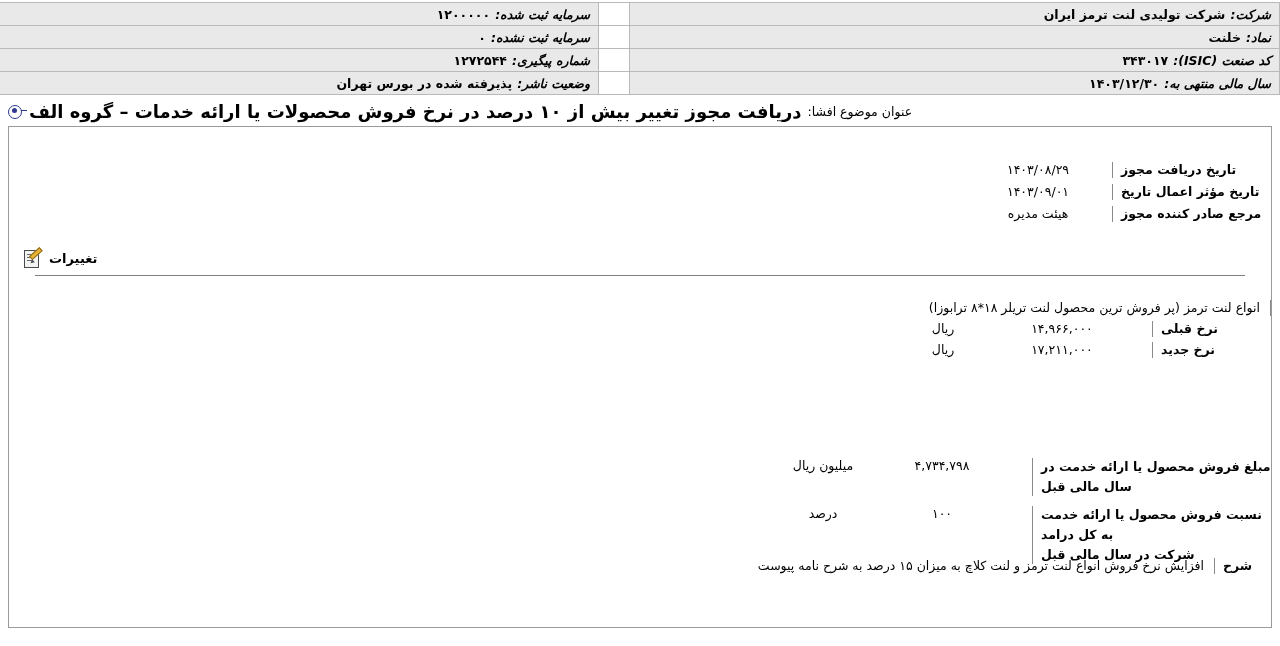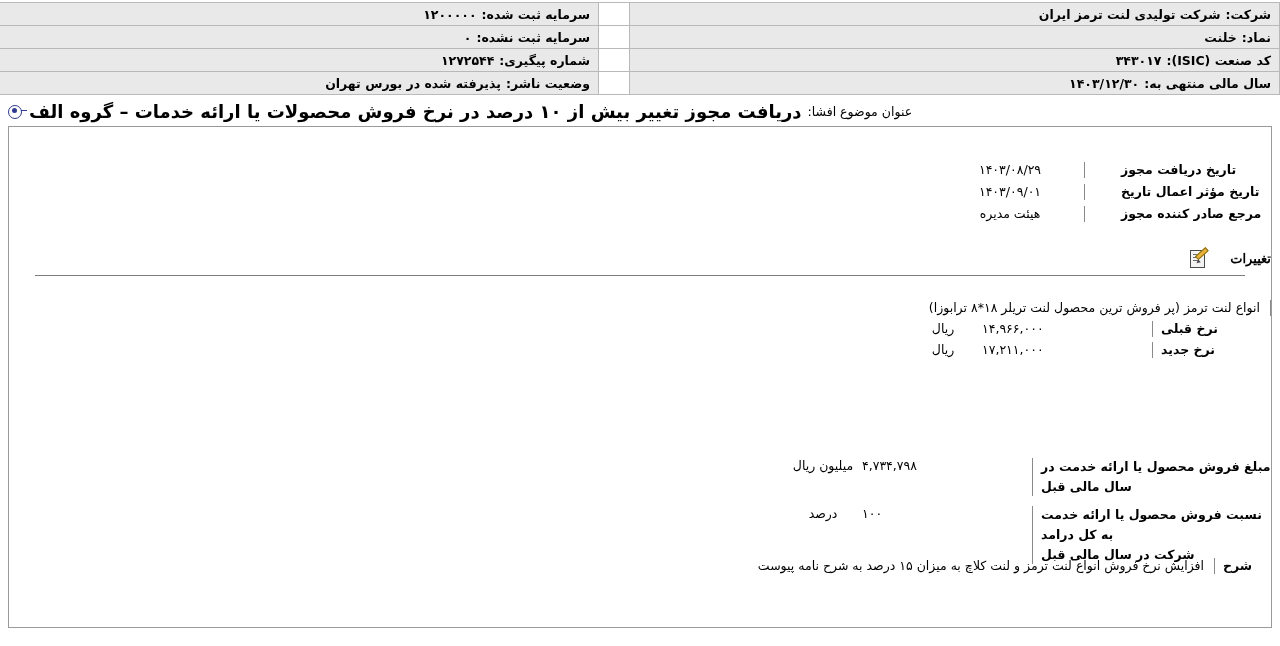--- a/index.html
+++ b/index.html
@@ -34,21 +34,21 @@
   .hdr-cell {
     background: #e9e9e9;
   }
   .hdr-pair {
     display: flex;
     flex-direction: row;
     gap: 5px;
     align-items: center;
     justify-content: flex-start;
   }
-  .hdr-pair .lbl { font-weight: bold; }
+  .hdr-pair .lbl { font-weight: bold; font-style: italic; }
   .hdr-pair .val { font-weight: bold; }
   .blank-col { background: #ffffff; border: 1px solid #b9b9b9; }
 
   
   .subject-row {
     width: 1266px;
     margin: 6px auto 4px auto;
     display: flex;
     flex-direction: row;
     align-items: center;
@@ -120,41 +120,40 @@
   }
 
   
   .perm-block {
     position: absolute;
     top: 34px;
     right: 0;
     width: 1100px;
   }
   .perm-block .kv-row { margin-bottom: 4px; }
-  .perm-block .kv-label { width: 150px; margin-left: 28px; }
+  .perm-block .kv-label { width: 150px; }
   .perm-block .kv-value { min-width: 120px; text-align: center; padding-right: 14px;}
 
   
   .section {
     position: absolute;
     right: 0;
     width: 100%;
   }
   .section-head {
     display: flex;
     flex-direction: row;
     align-items: center;
-    justify-content: flex-end;
-    gap: 22px;
+    justify-content: flex-start;
+    gap: 7px;
     padding-left: 14px;
     padding-right: 0;
     width: 100%;
     box-sizing: border-box;
     flex-direction: row-reverse;
-    font-family: Liberation Serif, serif;
   }
   .section-title {
     font-weight: bold;
     font-size: 13px;
     white-space: nowrap;
   }
   .section-rule {
     height: 1px;
     background: #7d7d7d;
     margin: 7px 26px 0 26px;
@@ -200,21 +199,21 @@
     top: 172px;
     right: 0;
     width: 1180px;
   }
   .prod-block .kv-row { margin-bottom: 3px; }
   .prod-block .kv-label { width: 110px; }
   .prod-block .kv-value { padding-right: 10px; margin-left: 44px; }
   .num-cell {
     display: inline-block;
     min-width: 160px;
-    text-align: left;
+    text-align: center;
   }
   .unit-cell {
     display: inline-block;
     min-width: 70px;
     text-align: center;
   }
 
   
   .sales-block {
     position: absolute;

